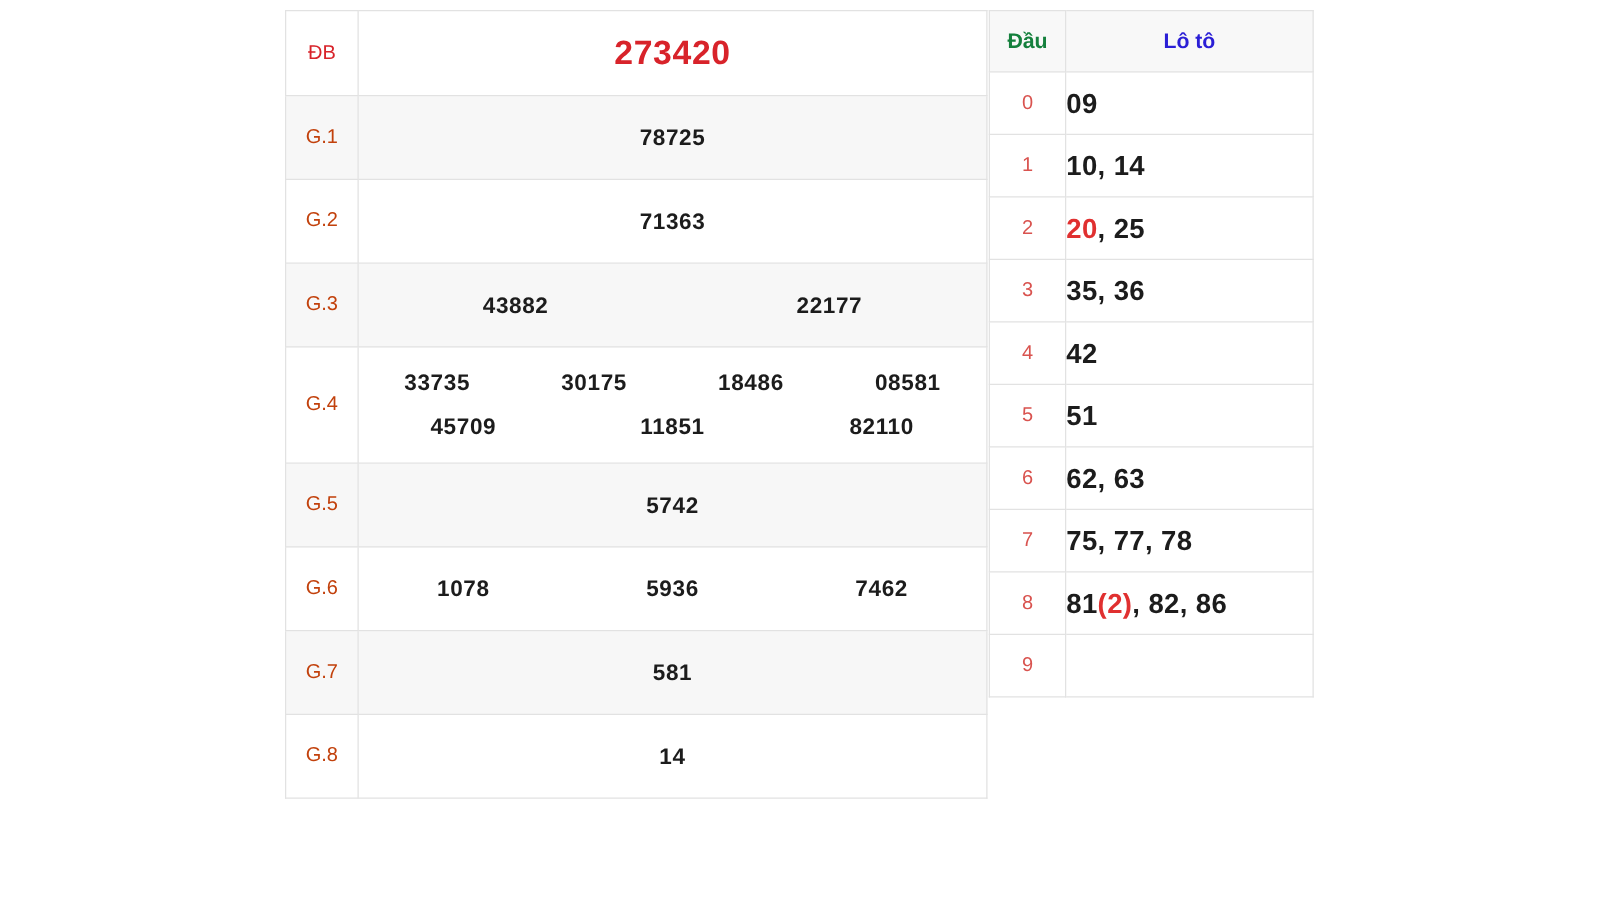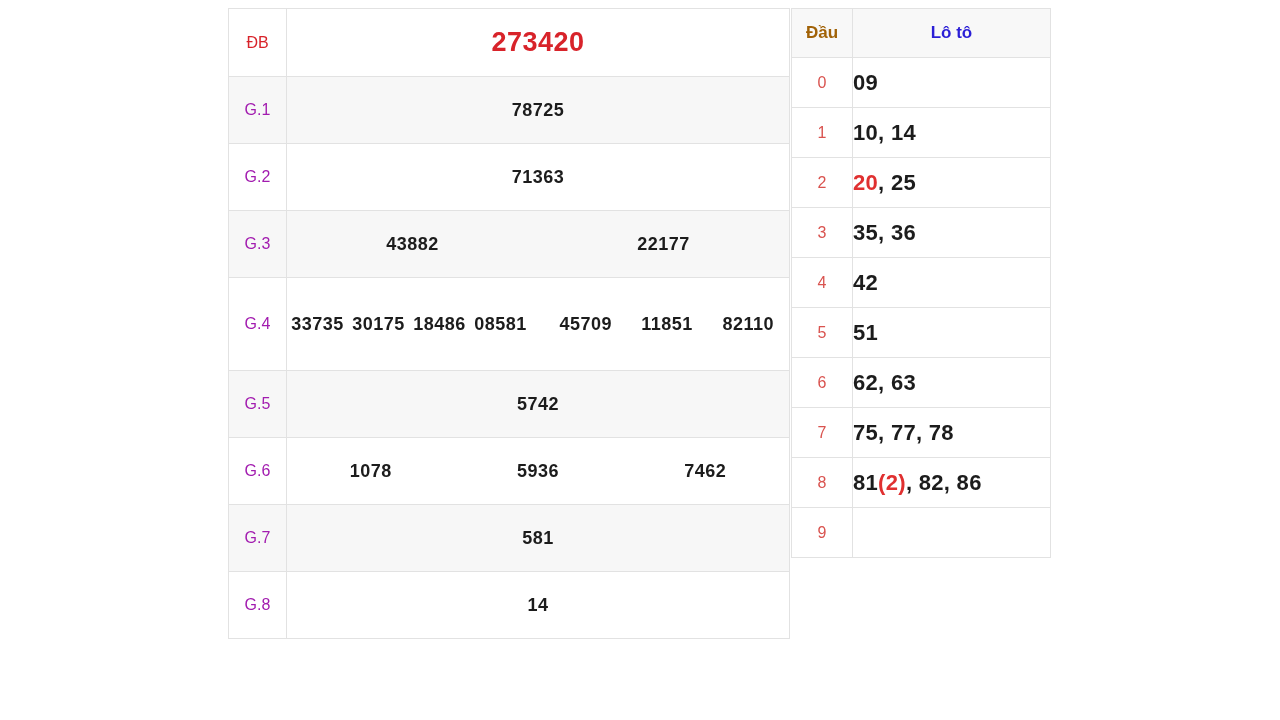--- a/index.html
+++ b/index.html
@@ -41,21 +41,21 @@
     font-size: 19px;
     font-weight: bold;
     color: #1b1b1b;
     letter-spacing: 0.2px;
   }
 
   .prize-label {
     width: 57px;
     text-align: center;
     font-size: 16px;
-    color: #a21caf;
+    color: #c2410c;
     font-weight: normal;
   }
   .prize-label.special {
     color: #d8232a;
     font-weight: normal;
   }
 
   .prize-values {
     text-align: center;
   }
@@ -83,21 +83,21 @@
 
   tr.row-shade { background: #f7f7f7; }
   tr.row-plain { background: #ffffff; }
 
   .h-68 { height: 68px; }
   .h-67 { height: 67px; }
   .h-93 { height: 93px; }
 
   .g4-stack {
     display: flex;
-    flex-direction: row;
+    flex-direction: column;
     justify-content: center;
     gap: 14px;
     padding: 4px 0;
   }
 
   
   .loto-table {
     position: absolute;
     left: 791px;
     top: 8px;
@@ -111,21 +111,21 @@
     vertical-align: middle;
   }
 
   .loto-head-cell {
     background: #f8f8f8;
     height: 48px;
     font-size: 17px;
     font-weight: bold;
     text-align: center;
   }
-  .loto-head-dau { width: 60px; color: #a16207; }
+  .loto-head-dau { width: 60px; color: #15803d; }
   .loto-head-loto { color: #2b1fd6; }
 
   .loto-row { height: 50px; background: #ffffff; }
   .loto-dau {
     width: 60px;
     text-align: center;
     font-size: 16px;
     color: #d9534f;
     font-weight: normal;
   }

